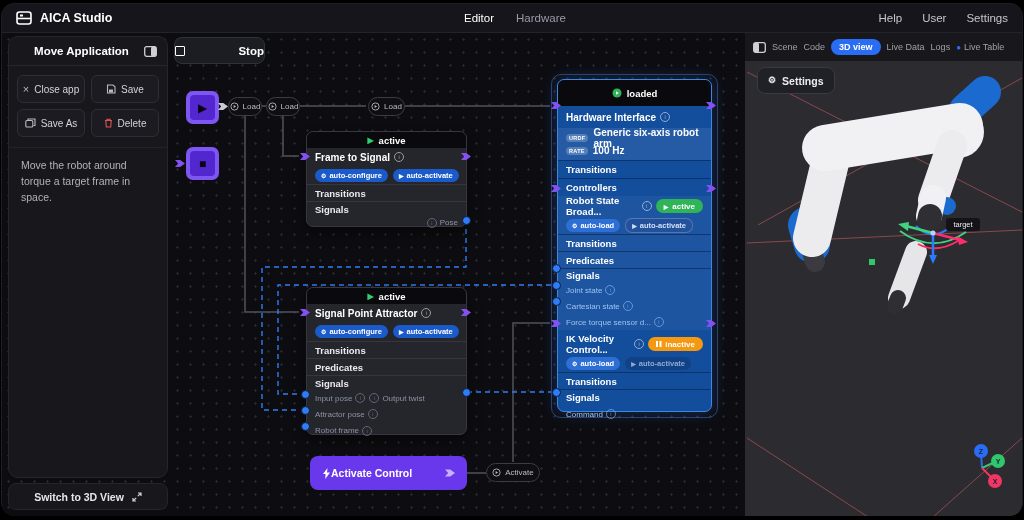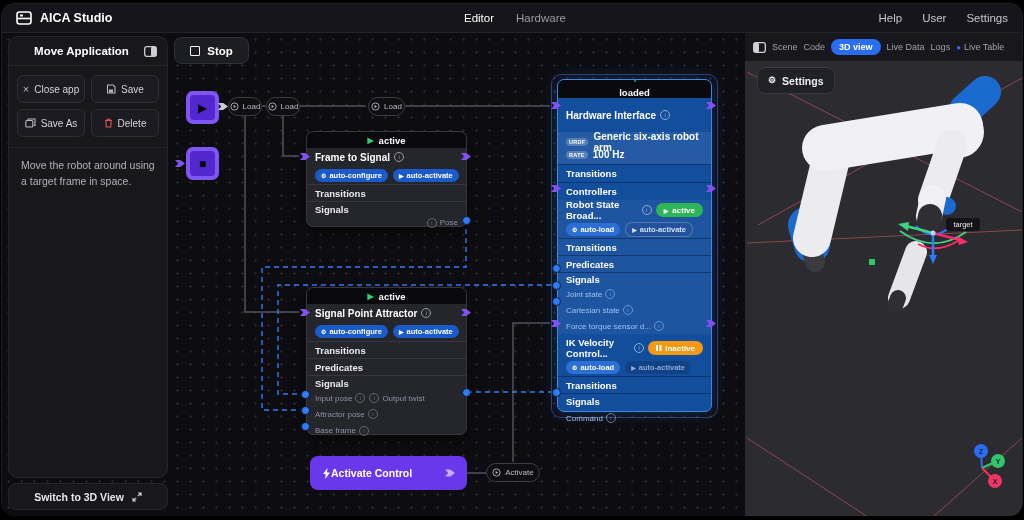--- a/index.html
+++ b/index.html
@@ -25,22 +25,22 @@
            border-radius:10px;z-index:5;}
   .sbhead{height:28px;display:flex;align-items:center;padding:0 10px;border-bottom:1px solid #26262d;}
   .sbhead .ttl{font-size:11.5px;font-weight:bold;color:#fff;flex:1;text-align:center;}
   .btngrid{display:grid;grid-template-columns:1fr 1fr;gap:6px;padding:9px 8px 6px 8px;}
   .sbtn{height:26px;border:1px solid #2e2e37;border-radius:6px;background:#1b1b21;display:flex;
         align-items:center;justify-content:center;gap:5px;font-size:10px;color:#d3d3db;}
   .sdesc{padding:10px 12px;font-size:10.5px;line-height:1.5;color:#b2b2bc;border-top:1px solid #222229;margin-top:4px;}
   .switchbar{left:8px;top:483px;width:160px;height:27px;background:#17171c;border:1px solid #25252c;
              border-radius:8px;display:flex;align-items:center;justify-content:center;gap:8px;
              font-size:10.5px;font-weight:bold;color:#e6e6ec;z-index:5;}
-  .stopbtn{left:174px;top:37px;width:75px;height:27px;background:#1c1c23;border:1px solid #31313a;
-           border-radius:8px;display:flex;align-items:center;justify-content:center;gap:7px;
+  .stopbtn{left:174px;top:37px;width:91px;height:27px;background:#1c1c23;border:1px solid #31313a;
+           border-radius:8px;display:flex;align-items:center;justify-content:space-between;gap:7px;
            font-size:11.5px;font-weight:bold;color:#fff;z-index:5;}
   .stopsq{width:8px;height:8px;border:1.6px solid #fff;border-radius:1px;display:inline-block;}
   
   .node{border-radius:7px;z-index:3;box-shadow:0 6px 14px rgba(0,0,0,.45);}
   .ndark{background:#25252c;border:1px solid #37373f;}
   .nhead{height:16px;background:#0a0a0e;border-radius:6px 6px 0 0;display:flex;align-items:center;
          justify-content:center;gap:5px;font-size:9.5px;font-weight:bold;color:#fff;}
   .nhead .tri{color:#2fd06b;font-size:8px;}
   .row{display:flex;align-items:center;padding:0 8px;gap:4px;}
   .ntitle{font-size:10px;font-weight:bold;color:#fff;}
@@ -173,21 +173,21 @@
       </svg>
       <span>Save As</span>
     </div>
     <div class="sbtn">
       <svg width="9" height="10" viewBox="0 0 9 10">
         <path d="M1 2.5h7M3 2.5V1.3h3v1.2M1.8 2.5l.5 6.5h4.4l.5-6.5" fill="none" stroke="#e05252" stroke-width="1.1"></path>
       </svg>
       <span>Delete</span>
     </div>
   </div>
-  <div class="sdesc">Move the robot around using a target frame in space.</div>
+  <div class="sdesc">Move the robot around torque a target frame in space.</div>
 </div>
 <div class="abs switchbar">
   <span>Switch to 3D View</span>
   <svg width="10" height="10" viewBox="0 0 10 10">
     <path d="M6 1h3v3M9 1L5.8 4.2M4 9H1V6M1 9l3.2-3.2" fill="none" stroke="#cfcfd8" stroke-width="1.2"></path>
   </svg>
 </div>
 
 <div class="abs stopbtn">
   <span class="stopsq"></span>
@@ -304,42 +304,42 @@
       </span>
   </div>
   <div class="row" style="height:16px;">
     <span class="siglab">
       <span>Attractor pose</span>
       <span class="info">i</span>
       </span>
   </div>
   <div class="row" style="height:17px;">
     <span class="siglab">
-      <span>Base frame</span>
+      <span>Robot frame</span>
       <span class="info">i</span>
       </span>
   </div>
 </div>
 <div class="abs parrow" style="left:300px;top:308px;"></div>
 <div class="abs parrow" style="left:461px;top:308px;"></div>
 <div class="abs pcirc" style="left:301px;top:390px;"></div>
 <div class="abs pcirc" style="left:301px;top:406px;"></div>
 <div class="abs pcirc" style="left:301px;top:422px;"></div>
 <div class="abs pcirc" style="left:462px;top:388px;"></div>
 
 <div class="abs seloutline"></div>
 <div class="abs node hw" style="left:557px;top:79px;width:155px;height:333px;">
-  <div class="nhead" style="height:18px;flex-direction:column;">
+  <div class="nhead" style="height:26px;">
     <svg width="10" height="10" viewBox="0 0 10 10">
       <circle cx="5" cy="5" r="4.5" fill="#2fb457"></circle>
         <path d="M4 3.2l2.8 1.8L4 6.8z" fill="#fff"></path>
       </svg>
     <span>loaded</span>
   </div>
-  <div class="row" style="height:34px;">
+  <div class="row" style="height:22px;">
     <span class="ntitle">Hardware Interface</span>
     <span class="info">i</span>
   </div>
   <div class="hwinfo">
     <div class="hwline">
       <span class="tag">URDF</span>
       <span class="hwval">Generic six-axis robot arm</span>
     </div>
     <div class="hwline">
       <span class="tag">RATE</span>

